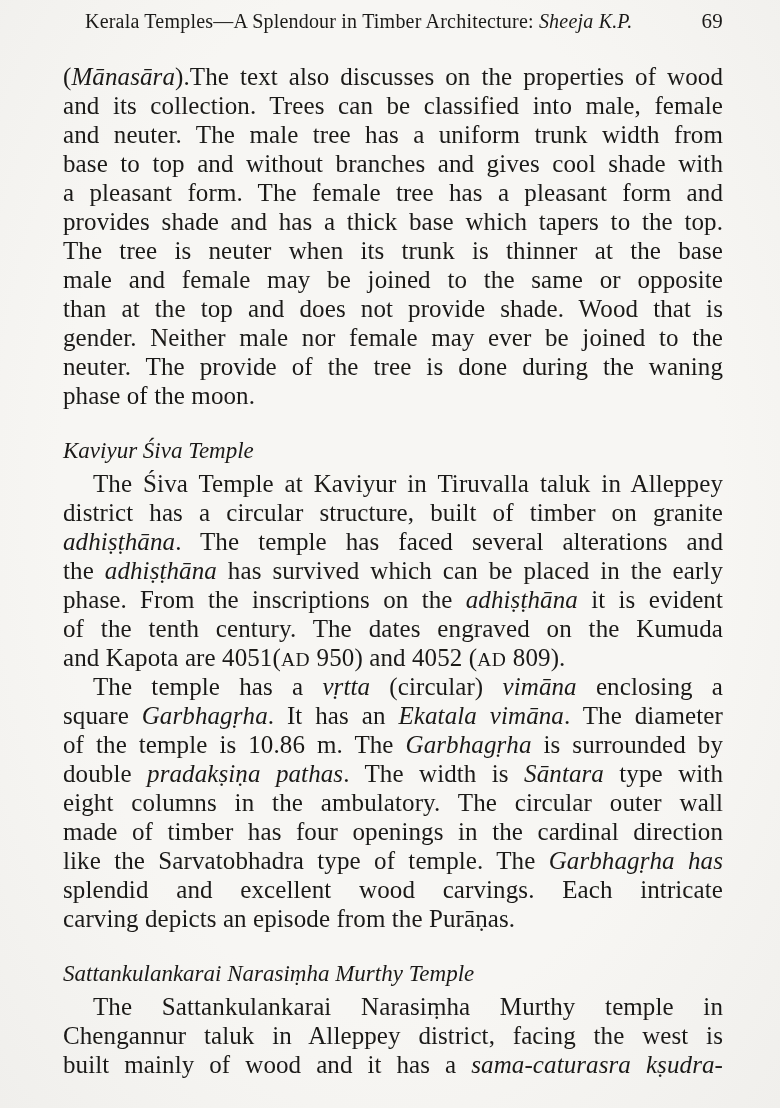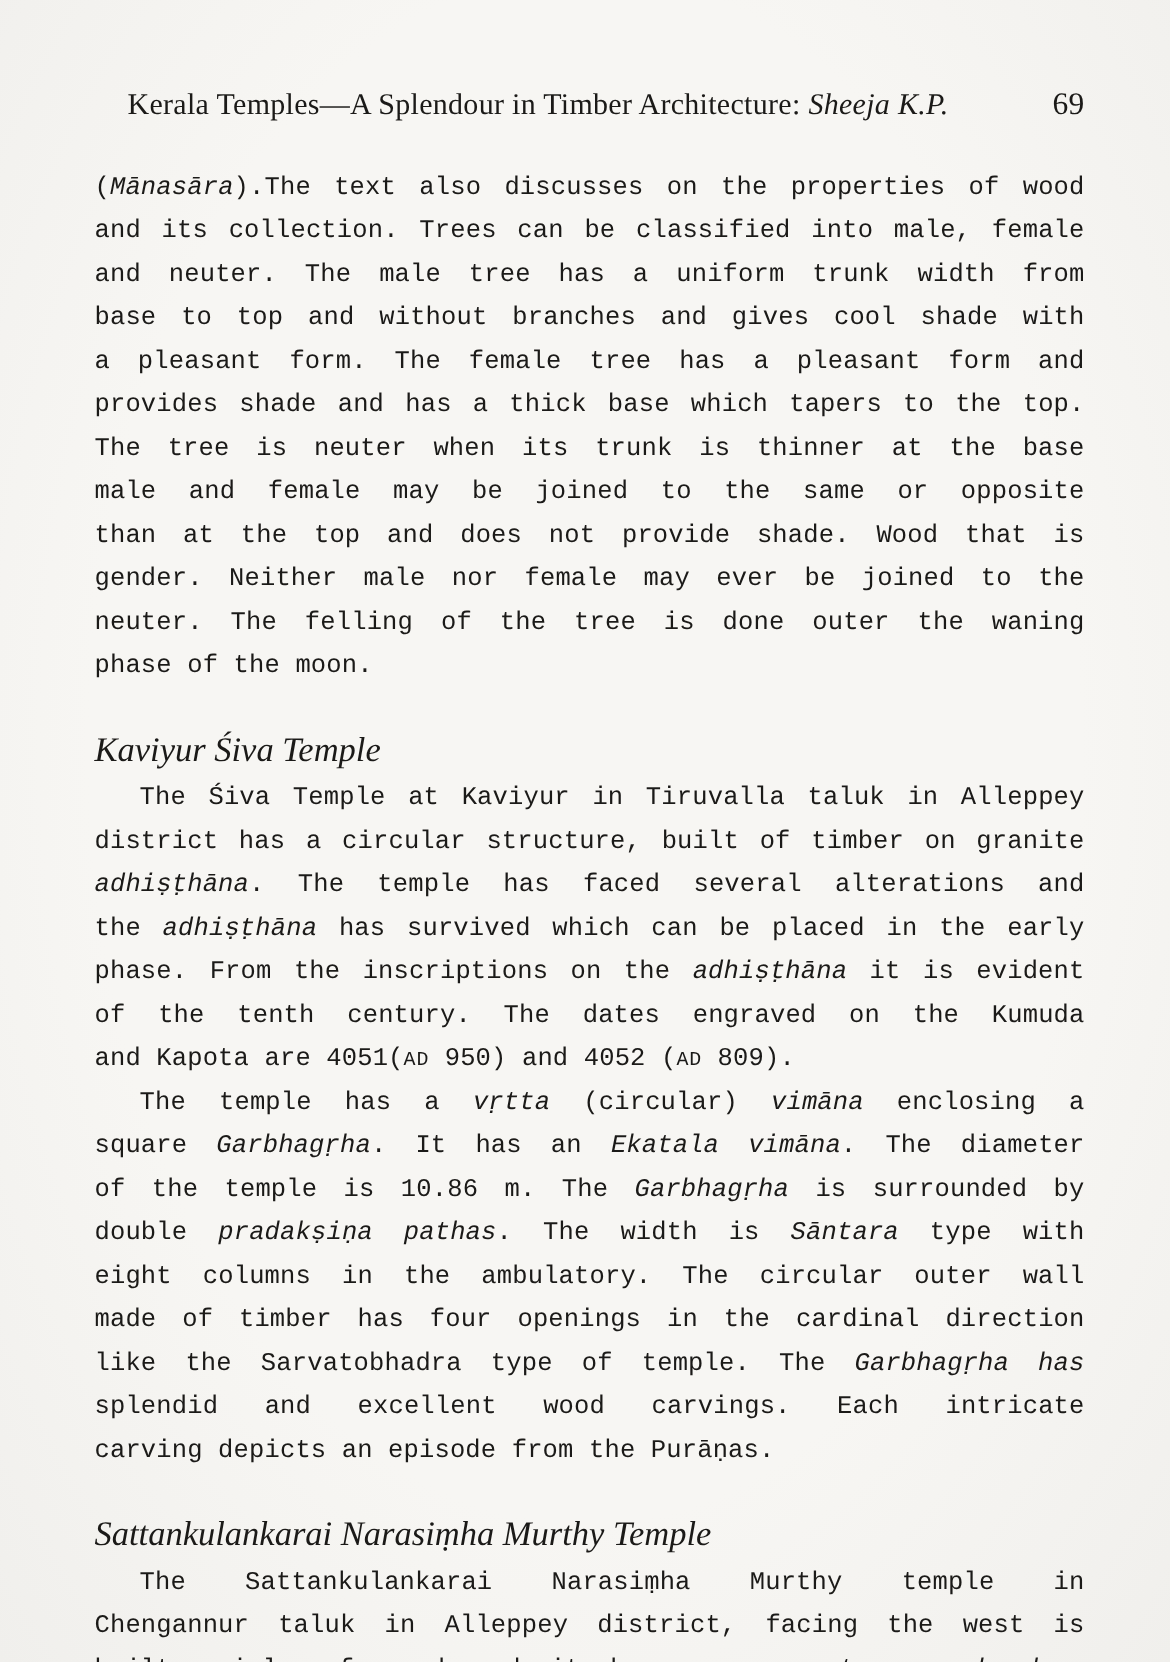--- a/index.html
+++ b/index.html
@@ -30,37 +30,35 @@
     line-height: 26px;
     padding-left: 22px;
     letter-spacing: 0.2px;
   }
   .header .it {
     font-style: italic;
   }
   .pagenum {
     font-size: 21px;
     padding-left: 18px;
-    margin-top: 48px;
   }
   .content {
     margin-top: 28px;
   }
   .para {
     margin: 0;
   }
   .line {
-    font-size: 17px;
+    font-size: 25px;
     line-height: 29px;
     height: 29px;
     text-align: justify;
     text-align-last: justify;
     letter-spacing: 0.1px;
     overflow: hidden;
-    font-family: Liberation Mono, monospace;
   }
   .line.last {
     text-align: left;
     text-align-last: left;
   }
   .line.ind {
     text-indent: 30px;
   }
   .heading {
     font-style: italic;
@@ -86,21 +84,21 @@
         <div class="line"><span>(</span><span class="i">Mānasāra</span><span>).The text also discusses on the properties of wood</span></div>
         <div class="line"><span>and its collection. Trees can be classified into male, female</span></div>
         <div class="line"><span>and neuter. The male tree has a uniform trunk width from</span></div>
         <div class="line"><span>base to top and without branches and gives cool shade with</span></div>
         <div class="line"><span>a pleasant form. The female tree has a pleasant form and</span></div>
         <div class="line"><span>provides shade and has a thick base which tapers to the top.</span></div>
         <div class="line"><span>The tree is neuter when its trunk is thinner at the base</span></div>
         <div class="line"><span>male and female may be joined to the same or opposite</span></div>
         <div class="line"><span>than at the top and does not provide shade. Wood that is</span></div>
         <div class="line"><span>gender. Neither male nor female may ever be joined to the</span></div>
-        <div class="line"><span>neuter. The felling of the tree is done outer the waning</span></div>
+        <div class="line"><span>neuter. The provide of the tree is done during the waning</span></div>
         <div class="line last"><span>phase of the moon.</span></div>
       </div>
       <div class="heading">Kaviyur Śiva Temple</div>
       <div class="para">
         <div class="line ind"><span>The Śiva Temple at Kaviyur in Tiruvalla taluk in Alleppey</span></div>
         <div class="line"><span>district has a circular structure, built of timber on granite</span></div>
         <div class="line"><span class="i">adhiṣṭhāna</span><span>. The temple has faced several alterations and</span></div>
         <div class="line"><span>the </span><span class="i">adhiṣṭhāna</span><span> has survived which can be placed in the early</span></div>
         <div class="line"><span>phase. From the inscriptions on the </span><span class="i">adhiṣṭhāna</span><span> it is evident</span></div>
         <div class="line"><span>of the tenth century. The dates engraved on the Kumuda</span></div>

